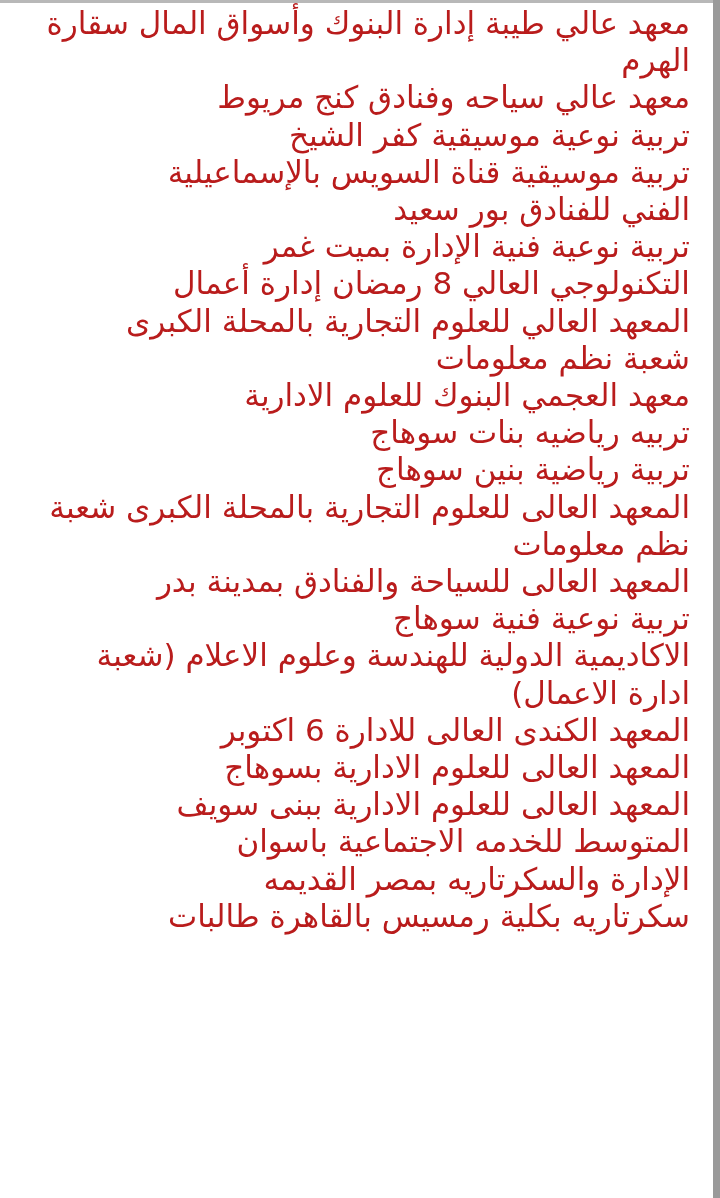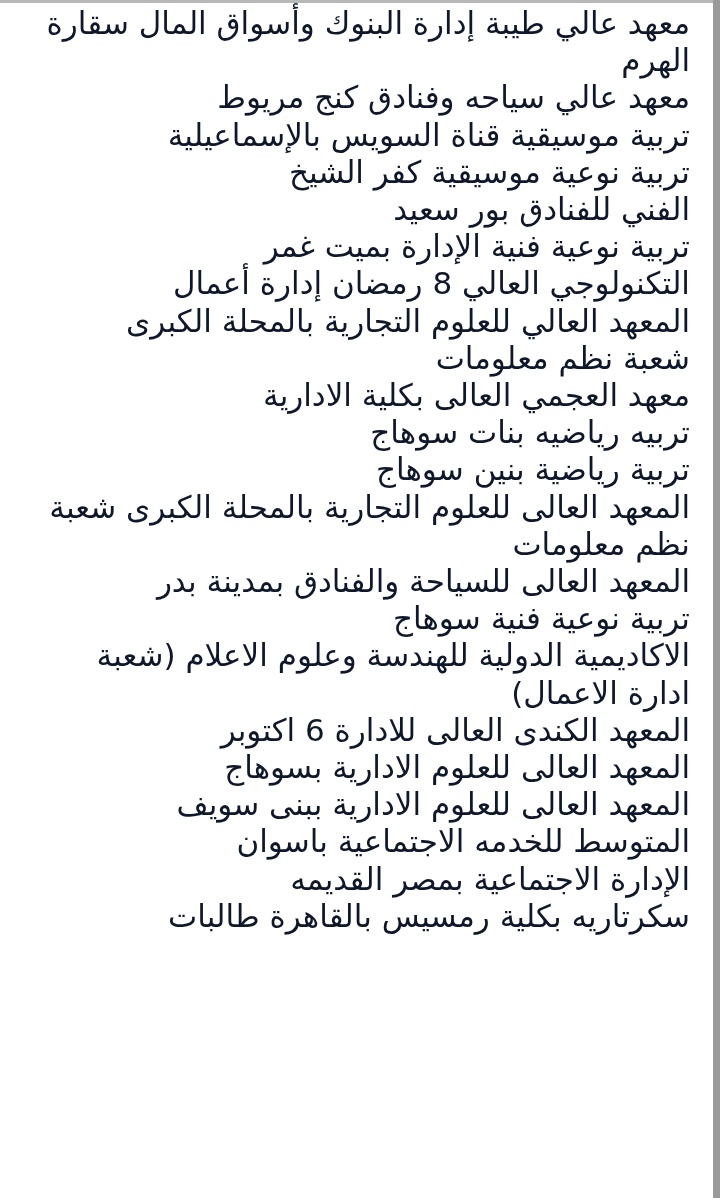--- a/index.html
+++ b/index.html
@@ -28,52 +28,52 @@
     .doc {
       position: absolute;
       top: 5px;
       right: 30px;
       width: 680px;
       direction: rtl;
       text-align: right;
       font-family: "DejaVu Sans", sans-serif;
       font-size: 31px;
       line-height: 37.2px;
-      color: #0f172a;
+      color: #b91c1c;
     }
     .line {
       display: block;
       white-space: nowrap;
     }
   </style>
 </head>
 <body>
 
 <div class="top-border"></div>
 <div class="right-border"></div>
 
 <div class="doc">
   <span class="line">معهد عالي طيبة إدارة البنوك وأسواق المال سقارة</span>
   <span class="line">الهرم</span>
   <span class="line">معهد عالي سياحه وفنادق كنج مريوط</span>
+  <span class="line">تربية نوعية موسيقية كفر الشيخ</span>
   <span class="line">تربية موسيقية قناة السويس بالإسماعيلية</span>
-  <span class="line">تربية نوعية موسيقية كفر الشيخ</span>
   <span class="line">الفني للفنادق بور سعيد</span>
   <span class="line">تربية نوعية فنية الإدارة بميت غمر</span>
   <span class="line">التكنولوجي العالي 8 رمضان إدارة أعمال</span>
   <span class="line">المعهد العالي للعلوم التجارية بالمحلة الكبرى</span>
   <span class="line">شعبة نظم معلومات</span>
-  <span class="line">معهد العجمي العالى بكلية الادارية</span>
+  <span class="line">معهد العجمي البنوك للعلوم الادارية</span>
   <span class="line">تربيه رياضيه بنات سوهاج</span>
   <span class="line">تربية رياضية بنين سوهاج</span>
   <span class="line">المعهد العالى للعلوم التجارية بالمحلة الكبرى شعبة</span>
   <span class="line">نظم معلومات</span>
   <span class="line">المعهد العالى للسياحة والفنادق بمدينة بدر</span>
   <span class="line">تربية نوعية فنية سوهاج</span>
   <span class="line">الاكاديمية الدولية للهندسة وعلوم الاعلام (شعبة</span>
   <span class="line">ادارة الاعمال)</span>
   <span class="line">المعهد الكندى العالى للادارة  6 اكتوبر</span>
   <span class="line">المعهد العالى للعلوم الادارية بسوهاج</span>
   <span class="line">المعهد العالى للعلوم الادارية ببنى سويف</span>
   <span class="line">المتوسط للخدمه الاجتماعية باسوان</span>
-  <span class="line">الإدارة الاجتماعية بمصر القديمه</span>
+  <span class="line">الإدارة والسكرتاريه بمصر القديمه</span>
   <span class="line">سكرتاريه بكلية رمسيس بالقاهرة طالبات</span>
 </div>
 
 </body></html>

